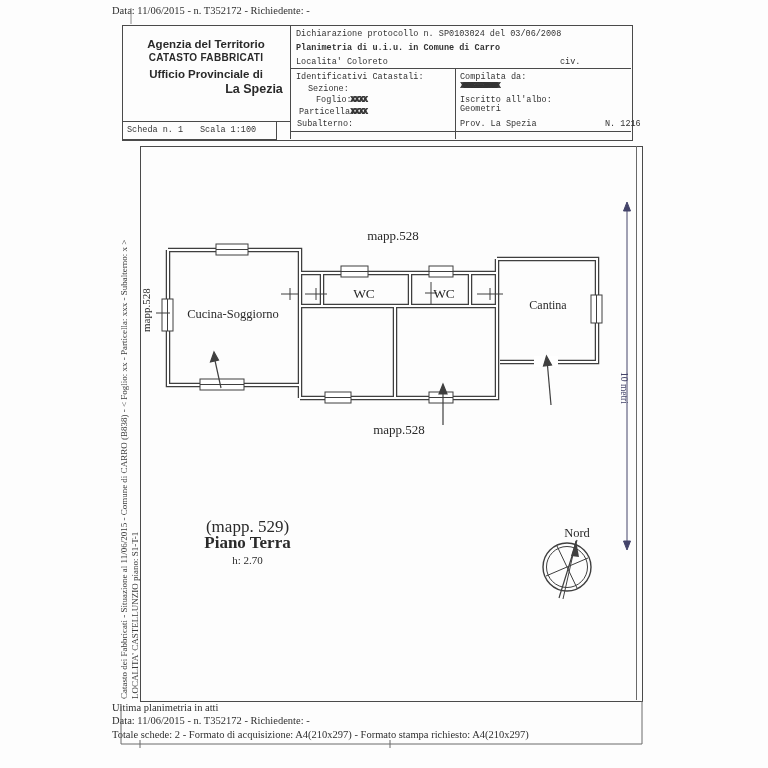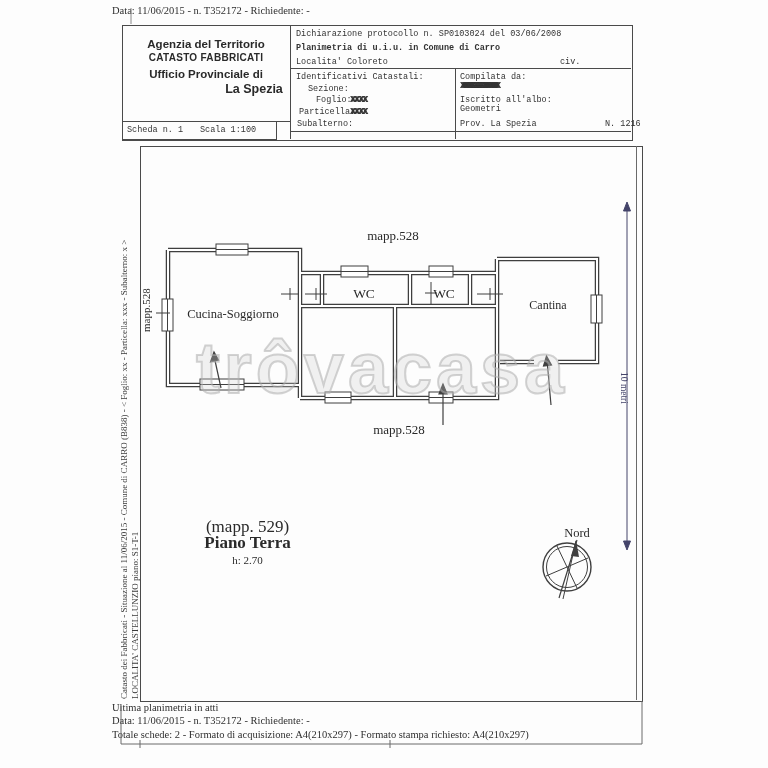--- a/index.html
+++ b/index.html
@@ -166,19 +166,18 @@
     </g>
   </svg>
 
   <div class="abs serif rot-ccw" style="left:140px;top:332px;font-size:11px;color:#2a2a2a;">mapp.528</div>
   <div class="abs serif rot-cw" style="left:629px;top:372px;font-size:9.5px;color:#44446a;">10 metri</div>
 
   <div class="abs serif" style="left:185px;top:517px;width:125px;text-align:center;font-size:17px;">(mapp. 529)</div>
   <div class="abs serif" style="left:185px;top:533px;width:125px;text-align:center;font-size:17px;font-weight:bold;">Piano Terra</div>
   <div class="abs serif" style="left:185px;top:554px;width:125px;text-align:center;font-size:11px;">h: 2.70</div>
 
-  <div class="abs" id="watermark">trôvacasa</div>
 
   <div class="abs serif footer-line" style="left:112px;top:702px;">Ultima planimetria in atti</div>
   <div class="abs serif footer-line" style="left:112px;top:715px;">Data: 11/06/2015 - n. T352172 - Richiedente: -</div>
   <div class="abs serif footer-line" style="left:112px;top:729px;">Totale schede: 2 - Formato di acquisizione: A4(210x297)  - Formato stampa richiesto: A4(210x297)</div>
 
 </div>
 
 </body></html>

